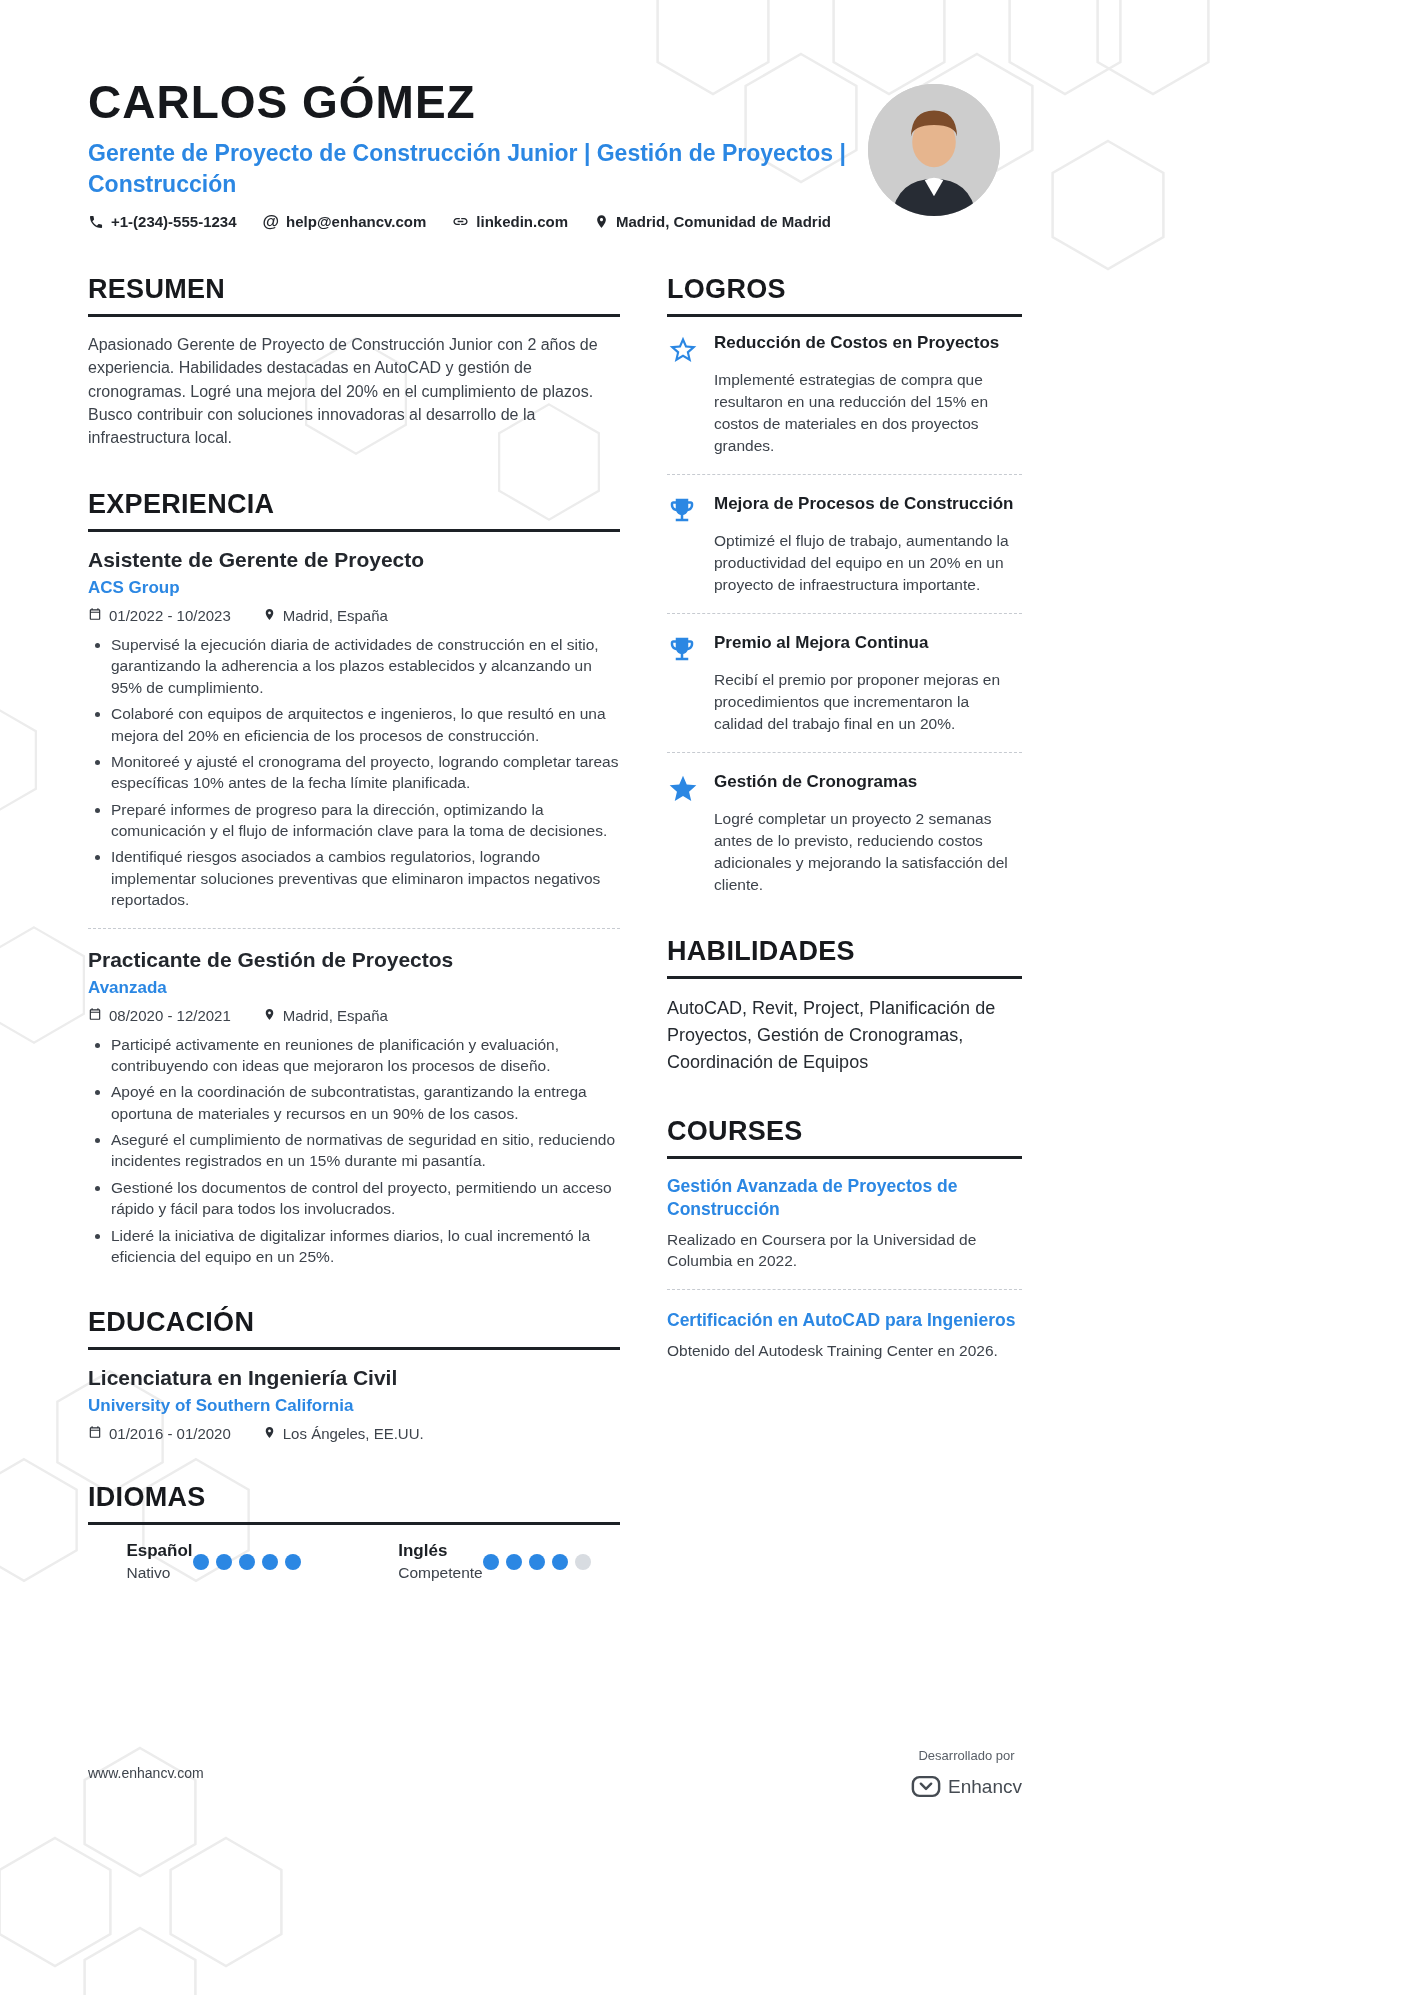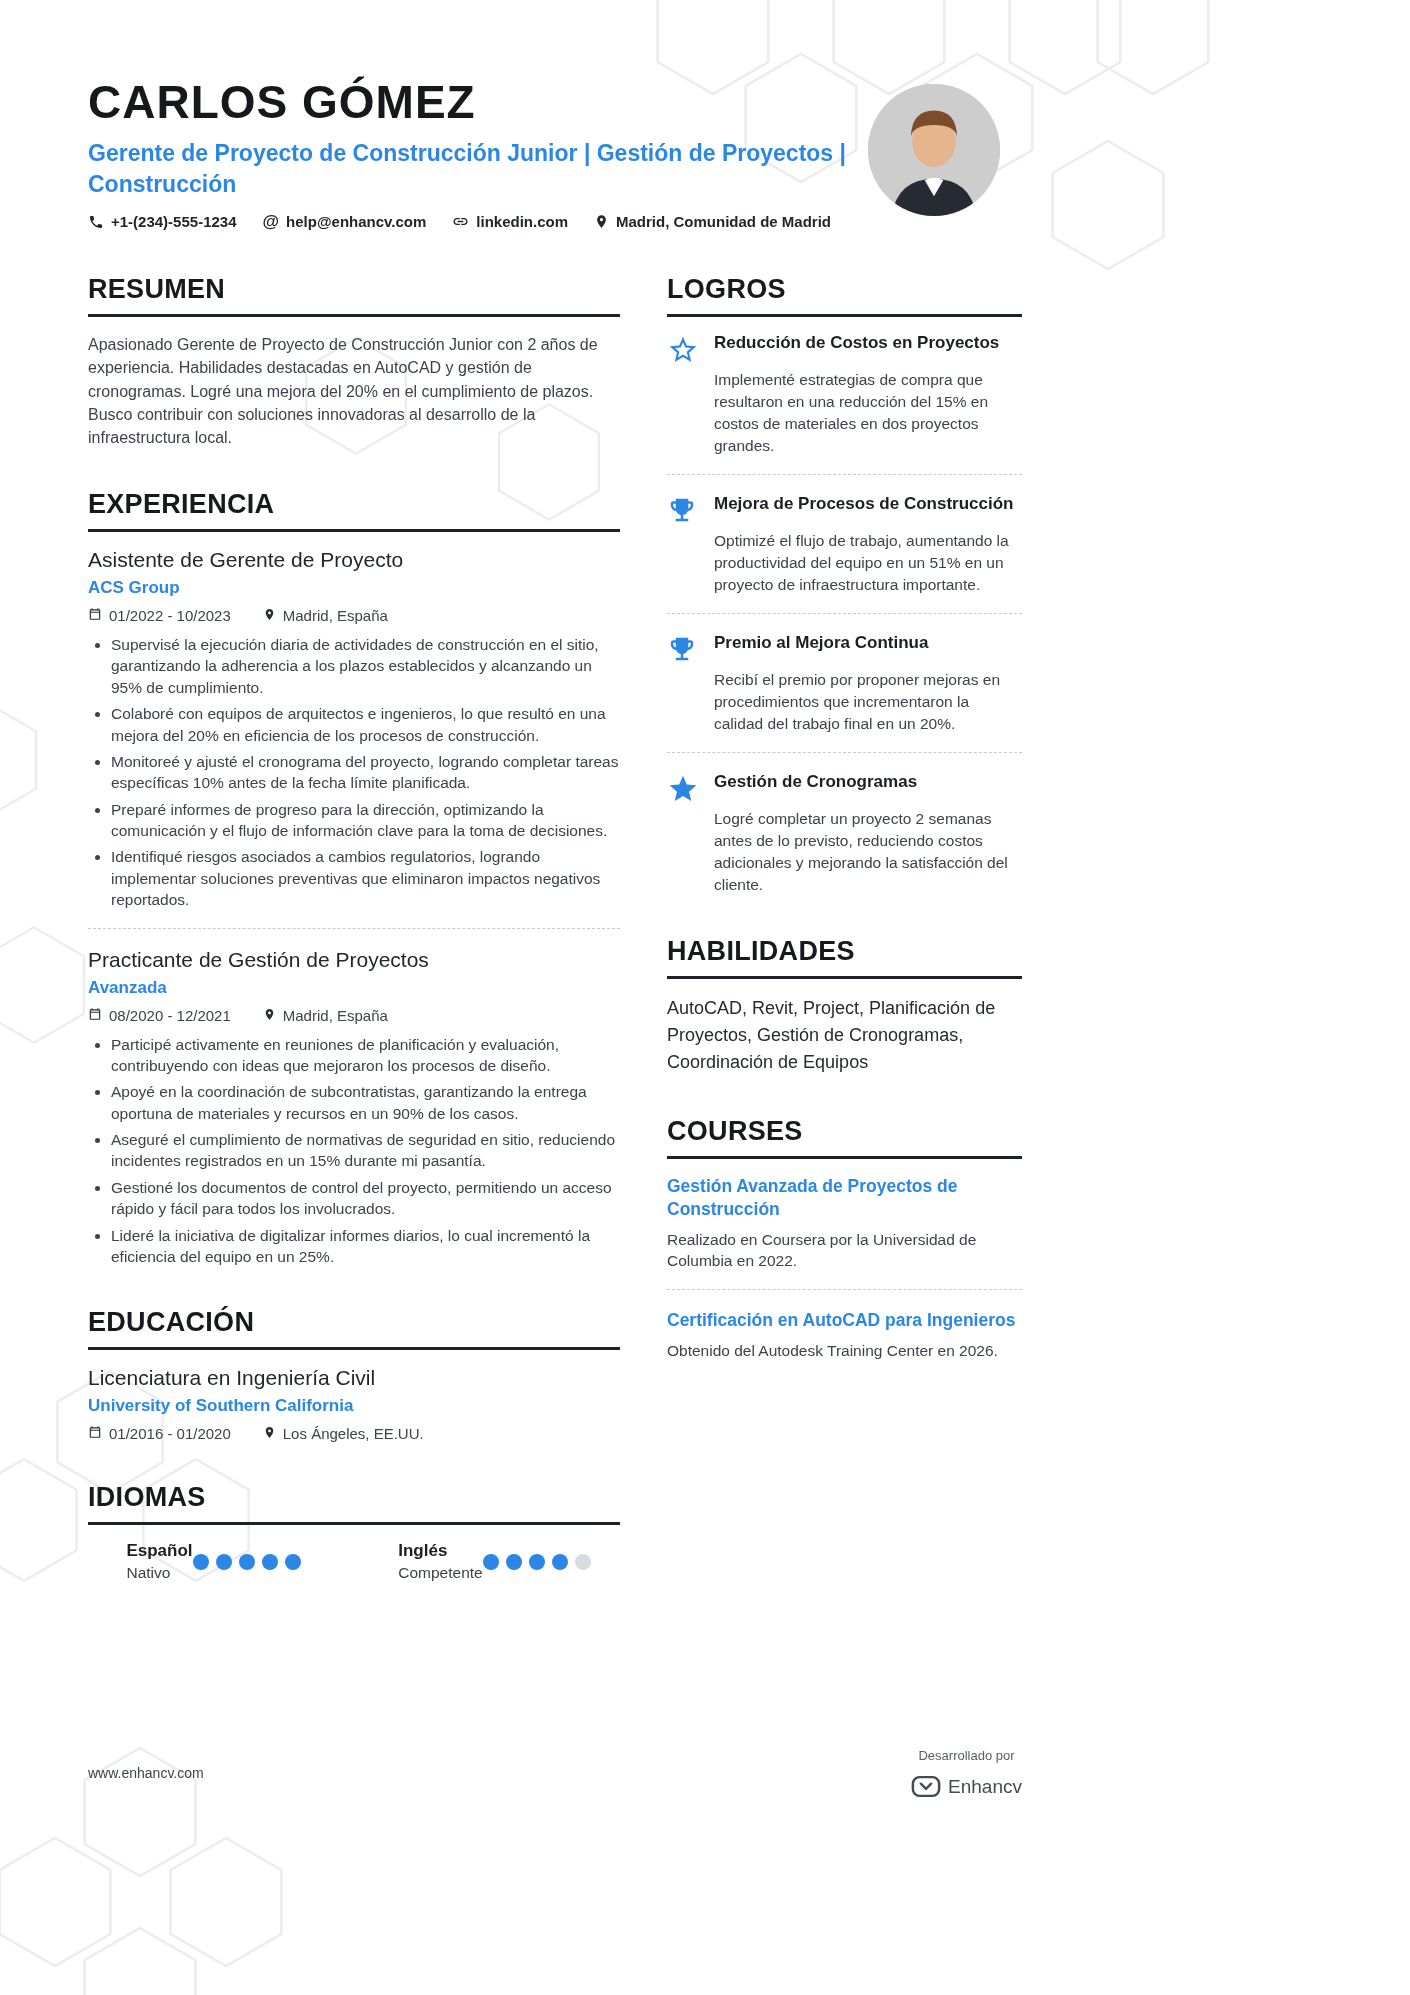--- a/index.html
+++ b/index.html
@@ -35,21 +35,21 @@
 
   .section{ margin-bottom:40px; }
   .sec-heading{
     font-size:27px; font-weight:700; letter-spacing:.3px; color:var(--ink);
     border-bottom:3px solid #1d2126; padding-bottom:9px; margin-bottom:16px;
   }
   .body-text{ font-size:16px; color:var(--body); line-height:1.45; }
 
   
   .job{ position:relative; }
-  .job-title,.degree{ font-size:21px; font-weight:400; color:#23272d; }
+  .job-title,.degree{ font-size:21px; font-weight:700; color:#23272d; }
   .company,.school{ font-size:17px; font-weight:700; color:var(--accent); margin-top:6px; }
   .meta{ display:flex; gap:32px; margin-top:9px; font-size:15px; color:var(--body); align-items:center; }
   .meta-item{ display:flex; gap:7px; align-items:flex-end; }
   ul.bullets{ margin:10px 0 0 0; padding-left:23px; }
   ul.bullets li{ font-size:15.5px; color:var(--body); line-height:1.38; margin-bottom:5px; }
   .dashed{ border-top:1px dashed #c7cbd1; margin:17px 0 19px; }
 
   
   .logro{ display:flex; gap:13px; }
   .logro-icon{ width:34px; flex:none; color:var(--accent); padding-top:1px; }
@@ -309,21 +309,21 @@
         <div class="dashed"></div>
 
         <div class="logro">
           <div class="logro-icon">
             <svg width="30" height="30" viewBox="0 0 24 24" fill="currentColor">
                 <path d="M19 5h-2V3H7v2H5c-1.1 0-2 .9-2 2v1c0 2.55 1.92 4.63 4.39 4.94.63 1.5 1.98 2.63 3.61 2.96V19H7v2h10v-2h-4v-3.1c1.63-.33 2.98-1.46 3.61-2.96C19.08 12.63 21 10.55 21 8V7c0-1.1-.9-2-2-2zM5 8V7h2v3.82C5.84 10.4 5 9.3 5 8zm14 0c0 1.3-.84 2.4-2 2.82V7h2v1z"></path>
               </svg>
           </div>
           <div class="logro-body">
             <div class="logro-title">Mejora de Procesos de Construcción</div>
-            <div class="logro-text">Optimizé el flujo de trabajo, aumentando la productividad del equipo en un 51% en un proyecto de infraestructura importante.</div>
+            <div class="logro-text">Optimizé el flujo de trabajo, aumentando la productividad del equipo en un 20% en un proyecto de infraestructura importante.</div>
           </div>
         </div>
         <div class="dashed"></div>
 
         <div class="logro">
           <div class="logro-icon">
             <svg width="30" height="30" viewBox="0 0 24 24" fill="currentColor">
                 <path d="M19 5h-2V3H7v2H5c-1.1 0-2 .9-2 2v1c0 2.55 1.92 4.63 4.39 4.94.63 1.5 1.98 2.63 3.61 2.96V19H7v2h10v-2h-4v-3.1c1.63-.33 2.98-1.46 3.61-2.96C19.08 12.63 21 10.55 21 8V7c0-1.1-.9-2-2-2zM5 8V7h2v3.82C5.84 10.4 5 9.3 5 8zm14 0c0 1.3-.84 2.4-2 2.82V7h2v1z"></path>
               </svg>
           </div>

